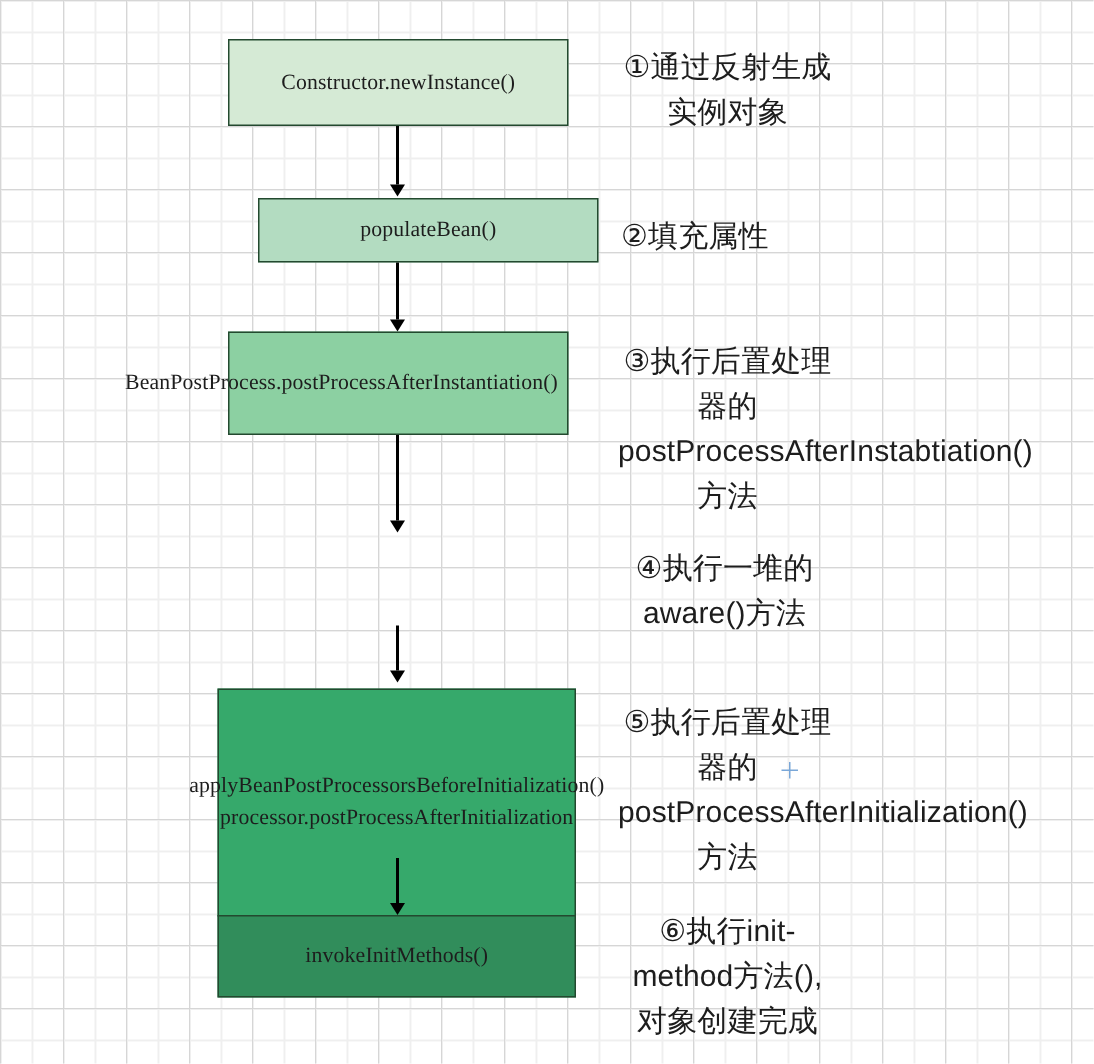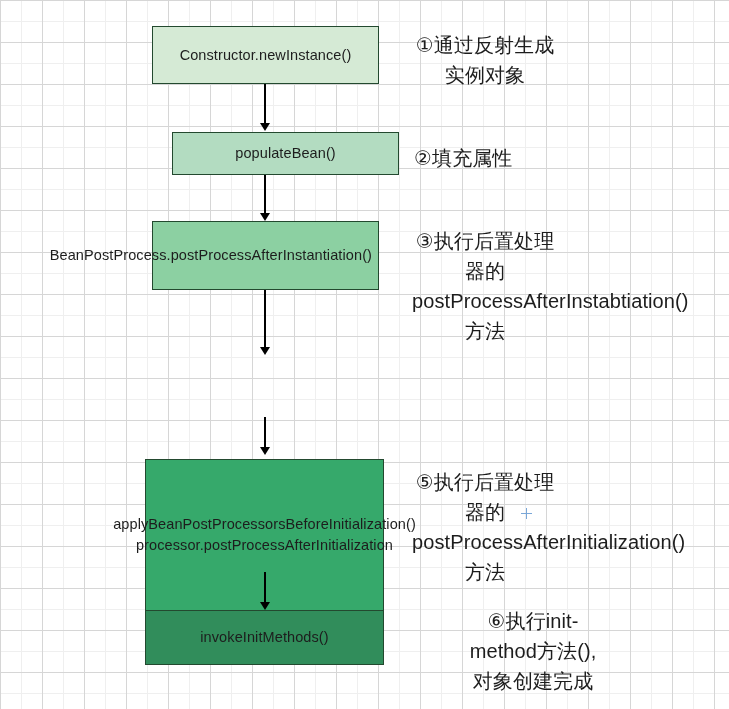--- a/index.html
+++ b/index.html
@@ -43,20 +43,21 @@
     display: flex;
     align-items: center;
     justify-content: center;
     text-align: center;
     color: #1d1d1d;
     font-size: 14.5px;
     line-height: 1.42;
     padding: 2px 6px;
     white-space: pre-line;
     letter-spacing: 0.1px;
+    font-family: Liberation Serif, serif;
   }
 
   
   .connector {
     position: absolute;
     width: 1.6px;
     background: #000000;
   }
   .arrowhead {
     position: absolute;
@@ -132,18 +133,19 @@
 
   <div class="connector" style="left: 264.2px; top: 417px; height: 30px; background: rgb(0, 0, 0);"></div>
   <div class="arrowhead" style="left: 259.5px; top: 447px; border-top-color: rgb(0, 0, 0);"></div>
 
   <div class="connector" style="left: 264.2px; top: 572px; height: 30px; background: rgb(0, 0, 0);"></div>
   <div class="arrowhead" style="left: 259.5px; top: 602px; border-top-color: rgb(0, 0, 0);"></div>
 
   <div class="note" style="left: 414px; top: 30px; width: 142px;">①通过反射生成实例对象</div>
   <div class="note" style="left: 414px; top: 143px; width: 142px; text-align: left;">②填充属性</div>
   <div class="note" style="left: 412px; top: 226px; width: 146px;">③执行后置处理器的postProcessAfterInstabtiation()方法</div>
+  <div class="note" style="left: 418px; top: 364px; width: 130px;">④执行一堆的aware()方法</div>
   <div class="note" style="left: 412px; top: 467px; width: 146px;">⑤执行后置处理器的postProcessAfterInitialization()方法</div>
-  <div class="note" style="left: 412px; top: 606px; width: 146px; margin-left: 48px;">⑥执行init-method方法(),对象创建完成</div>
+  <div class="note" style="left: 412px; top: 606px; width: 146px;">⑥执行init-method方法(),对象创建完成</div>
 
   <div class="crosshair" style="left: 521px; top: 508px;"></div>
 
 </div>
 
 </body></html>

